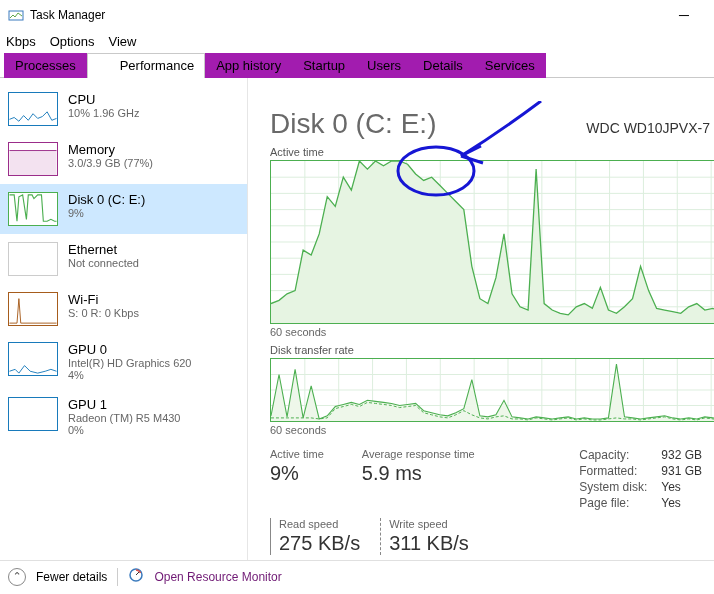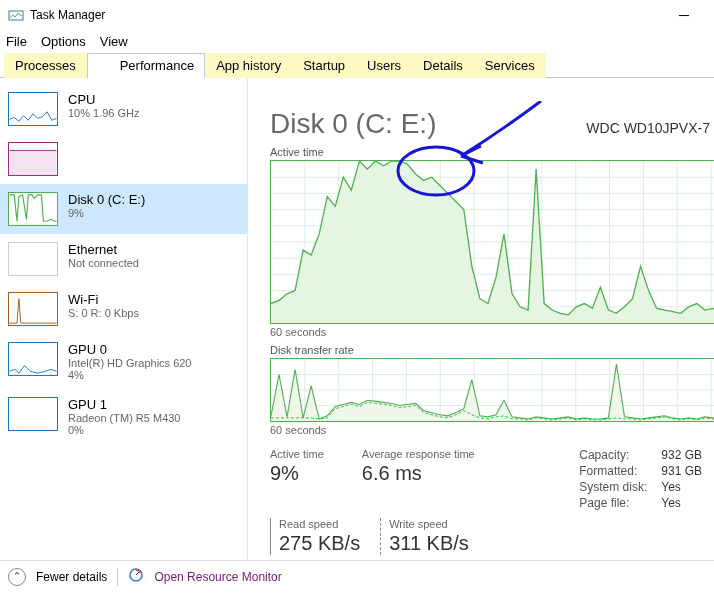--- a/index.html
+++ b/index.html
@@ -5,21 +5,21 @@
 * { box-sizing: border-box; margin: 0; padding: 0; font-family: "Segoe UI", Tahoma, sans-serif; }
 body { width: 714px; height: 594px; background: #fff; overflow: hidden; color: #000; font-size: 12px; }
 .titlebar { height: 30px; display: flex; align-items: center; padding: 0 8px; }
 .titlebar .icon { width: 16px; height: 16px; margin-right: 6px; }
 .titlebar .title { font-size: 12px; flex: 0 0 auto; }
 .titlebar .spacer { flex: 1; }
 .titlebar .btn { width: 44px; height: 30px; display: flex; align-items: center; justify-content: center; font-size: 14px; }
 .menubar { height: 22px; display: flex; align-items: center; padding: 0 6px; gap: 14px; font-size: 13px; }
 .menubar span { cursor: default; }
 .tabs { display: flex; border-bottom: 1px solid #c9c9c9; padding-left: 4px; font-size: 13px; }
-.tab { padding: 4px 10px 5px 10px; border: 1px solid transparent; border-bottom: none; position: relative; top: 1px; background:#fef9c3;}
+.tab { padding: 4px 10px 5px 10px; border: 1px solid transparent; border-bottom: none; position: relative; top: 1px; background:#a21caf;}
 .tab.active { border-color: #c9c9c9; background: #fff; padding-left: 32px; }
 .content { display: flex; height: calc(100% - 30px - 22px - 28px - 32px); }
 .sidebar { width: 248px; border-right: 1px solid #e6e6e6; padding-top: 6px; overflow: hidden; }
 .side-item { display: flex; padding: 8px 8px; gap: 10px; align-items: flex-start; cursor: default; }
 .side-item.selected { background: #cde8ff; }
 .thumb { width: 50px; height: 34px; border: 1px solid #999; background: #fff; position: relative; overflow: hidden; flex-shrink:0;}
 .thumb svg { width: 100%; height: 100%; display: block; }
 .side-txt .name { font-size: 13px; }
 .side-txt .sub { font-size: 11px; color: #666; }
 .detail { flex: 1; padding: 10px 0 0 22px; overflow: hidden; position: relative; }
@@ -52,21 +52,21 @@
         <rect x="1" y="4" width="14" height="9" fill="none" stroke="#3a7abd" stroke-width="1"></rect>
         <polyline points="2,11 5,8 7,10 10,6 14,9" fill="none" stroke="#5fa64a" stroke-width="1"></polyline>
       </svg>
   </span>
   <span class="title">Task Manager</span>
   <span class="spacer"></span>
   <span class="btn">─</span>
 </div>
 
 <div class="menubar">
-  <span>File</span>
+  <span>Kbps</span>
   <span>Options</span>
   <span>View</span>
 </div>
 
 <div class="tabs">
   <div class="tab">Processes</div>
   <div class="tab active">Performance</div>
   <div class="tab">App history</div>
   <div class="tab">Startup</div>
   <div class="tab">Users</div>
@@ -86,20 +86,24 @@
           <div class="name">CPU</div>
           <div class="sub">10% 1.96 GHz</div>
         </div>
     </div>
     <div class="side-item">
       <div class="thumb" style="border-color:#9b2d8a">
           <svg viewBox="0 0 50 34">
             <rect x="0" y="8" width="50" height="26" fill="#f3e2f0"></rect>
             <line x1="0" y1="8" x2="50" y2="8" stroke="#9b2d8a"></line>
           </svg>
+        </div>
+      <div class="side-txt">
+          <div class="name">Memory</div>
+          <div class="sub">3.0/3.9 GB (77%)</div>
         </div>
     </div>
     <div class="side-item selected">
       <div class="thumb" style="border-color:#4caf50">
           <svg viewBox="0 0 50 34">
             <polyline points="0,2 5,2 8,30 10,4 14,2 18,28 20,2 24,2 26,6 30,2 34,2 36,30 40,30 44,28 48,30 50,30" fill="none" stroke="#4caf50" stroke-width="1.2"></polyline>
           </svg>
         </div>
       <div class="side-txt">
           <div class="name">Disk 0 (C: E:)</div>
@@ -178,21 +182,21 @@
     </div>
     <div class="sixty">60 seconds</div>
 
     <div class="stats-row">
       <div class="stat-block">
         <div class="lbl">Active time</div>
         <div class="val">9%</div>
       </div>
       <div class="stat-block">
         <div class="lbl">Average response time</div>
-        <div class="val">6.6 ms</div>
+        <div class="val">5.9 ms</div>
       </div>
       <div class="cap-grid">
         <span class="l">Capacity:</span>
           <span>932 GB</span>
         <span class="l">Formatted:</span>
           <span>931 GB</span>
         <span class="l">System disk:</span>
           <span>Yes</span>
         <span class="l">Page file:</span>
           <span>Yes</span>

